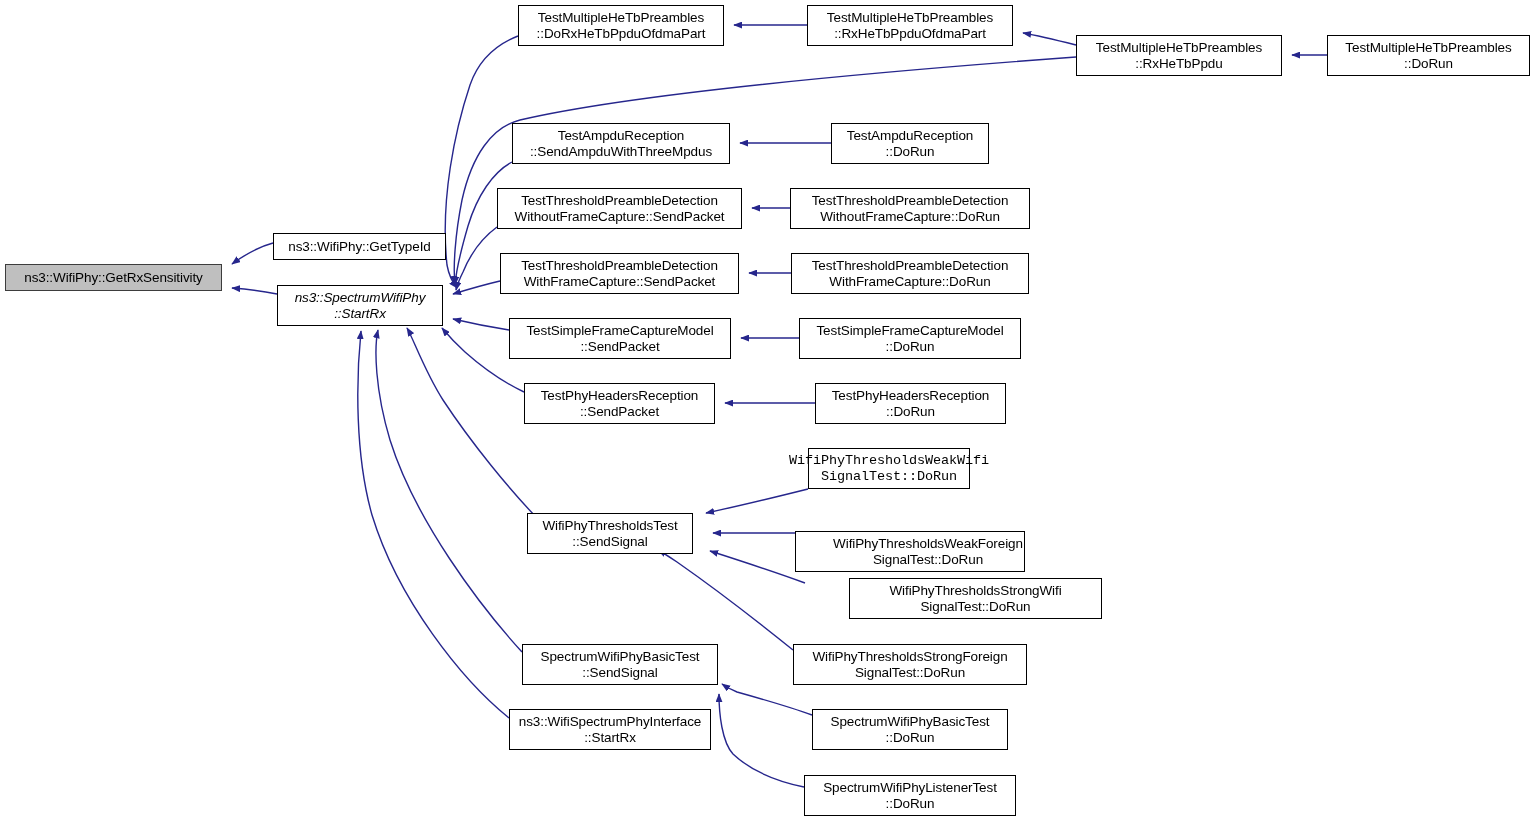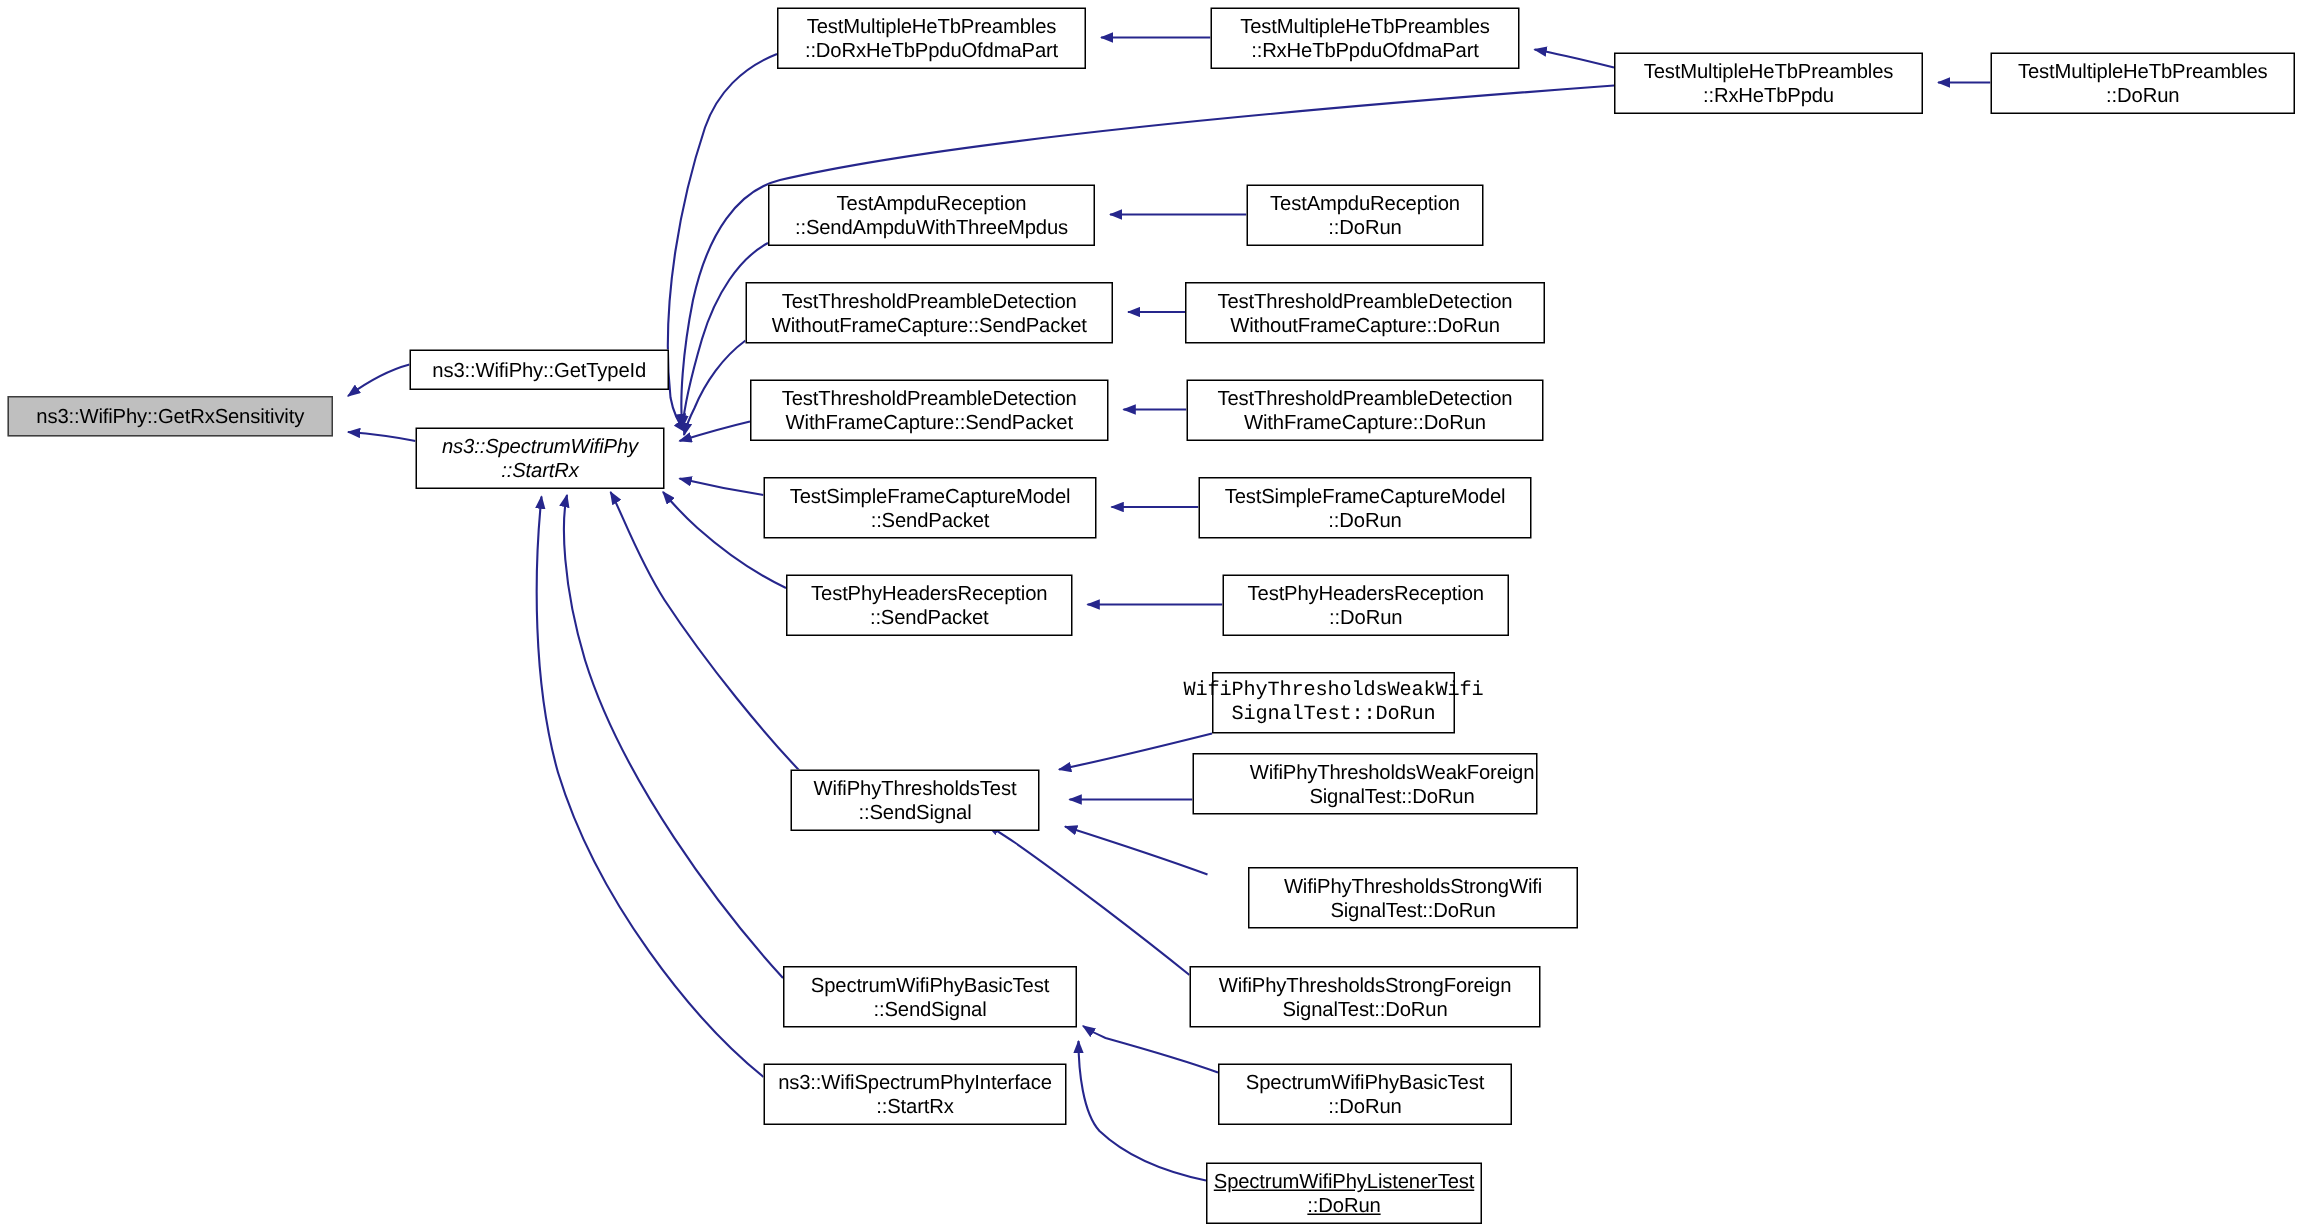--- a/index.html
+++ b/index.html
@@ -120,29 +120,29 @@
       <div class="node" style="left: 799px; top: 318px; width: 222px; height: 41px;"><span class="nlabel">TestSimpleFrameCaptureModel
 ::DoRun</span></div>
       <div class="node" style="left: 524px; top: 383px; width: 191px; height: 41px;"><span class="nlabel">TestPhyHeadersReception
 ::SendPacket</span></div>
       <div class="node" style="left: 815px; top: 383px; width: 191px; height: 41px;"><span class="nlabel">TestPhyHeadersReception
 ::DoRun</span></div>
       <div class="node" style="left: 527px; top: 513px; width: 166px; height: 41px;"><span class="nlabel">WifiPhyThresholdsTest
 ::SendSignal</span></div>
       <div class="node" style="left: 808px; top: 448px; width: 162px; height: 41px; font-family: Liberation Mono, monospace;"><span class="nlabel">WifiPhyThresholdsWeakWifi
 SignalTest::DoRun</span></div>
-      <div class="node" style="left: 795px; top: 502px; width: 230px; height: 41px; padding-left: 36px;"><span class="nlabel">WifiPhyThresholdsWeakForeign
+      <div class="node" style="left: 795px; top: 531px; width: 230px; height: 41px; padding-left: 36px;"><span class="nlabel">WifiPhyThresholdsWeakForeign
 SignalTest::DoRun</span></div>
-      <div class="node" style="left: 832px; top: 578px; width: 220px; height: 41px;"><span class="nlabel">WifiPhyThresholdsStrongWifi
+      <div class="node" style="left: 849px; top: 578px; width: 253px; height: 41px;"><span class="nlabel">WifiPhyThresholdsStrongWifi
 SignalTest::DoRun</span></div>
       <div class="node" style="left: 793px; top: 644px; width: 234px; height: 41px;"><span class="nlabel">WifiPhyThresholdsStrongForeign
 SignalTest::DoRun</span></div>
       <div class="node" style="left: 522px; top: 644px; width: 196px; height: 41px;"><span class="nlabel">SpectrumWifiPhyBasicTest
 ::SendSignal</span></div>
       <div class="node" style="left: 812px; top: 709px; width: 196px; height: 41px;"><span class="nlabel">SpectrumWifiPhyBasicTest
 ::DoRun</span></div>
       <div class="node" style="left: 509px; top: 709px; width: 202px; height: 41px;"><span class="nlabel">ns3::WifiSpectrumPhyInterface
 ::StartRx</span></div>
-      <div class="node" style="left: 804px; top: 775px; width: 184px; height: 41px; text-decoration: underline;"><span class="nlabel">SpectrumWifiPhyListenerTest
+      <div class="node" style="left: 804px; top: 775px; width: 212px; height: 41px;"><span class="nlabel">SpectrumWifiPhyListenerTest
 ::DoRun</span></div>
     </div>
 
 </div>
 
 </body></html>

